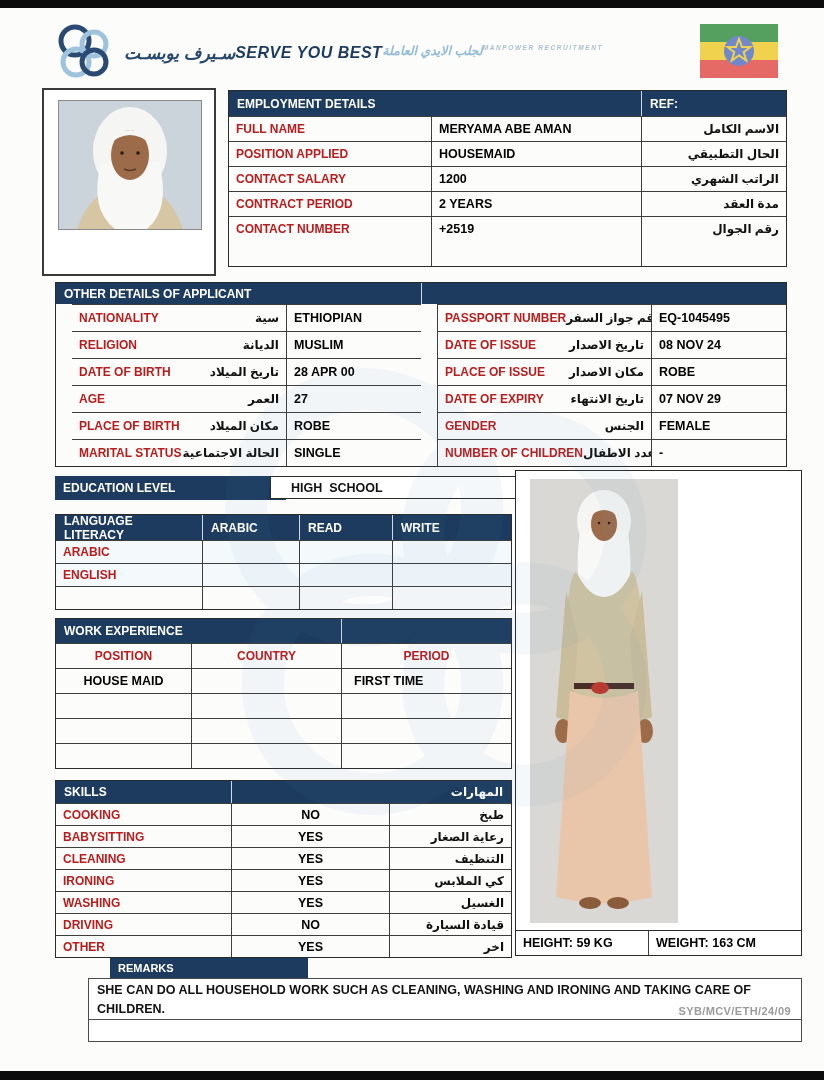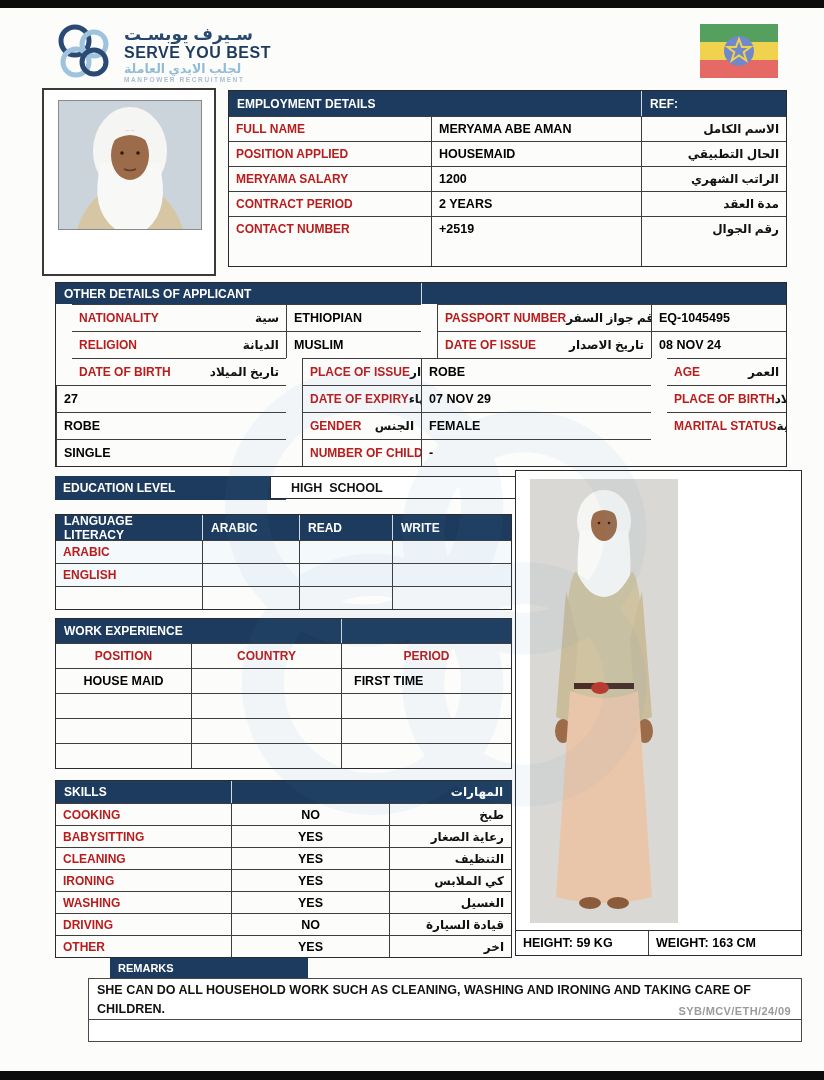--- a/index.html
+++ b/index.html
@@ -6,21 +6,21 @@
   body{
     width:824px;height:1080px;position:relative;overflow:hidden;
     background:#fcfcfb;
     font-family:"Liberation Sans","DejaVu Sans",sans-serif;
     color:#111;
   }
   .edge{position:absolute;left:0;width:824px;background:#0c0c0c;}
   .abs{position:absolute;}
   
   .logo{left:52px;top:20px;display:flex;align-items:center;gap:8px;}
-  .logo-text{display:flex;flex-direction:column;line-height:1.12;}
+  .logo-text{display:flex;flex-direction:row;line-height:1.12;font-style:italic;}
   .logo-ar{font-size:17px;font-weight:700;color:#27496d;}
   .logo-en{font-size:16px;font-weight:800;color:#1d3b5e;letter-spacing:.5px;}
   .logo-ar2{font-size:12.5px;font-weight:700;color:#93bcd8;}
   .logo-en2{font-size:6.5px;font-weight:700;color:#a9bfd0;letter-spacing:1.6px;}
   
   .navy{background:#1d3b5e;color:#fff;font-weight:700;}
   .hdr-cell{display:flex;align-items:center;padding:0 8px;font-size:12px;}
   .tbl{position:absolute;border:1.5px solid #2b2b2b;background:transparent;}
   .grid{display:grid;}
   .cell{display:flex;align-items:center;padding:0 7px;font-size:12px;
@@ -90,21 +90,21 @@
   <div class="navy hdr-cell" style="border-left:1px solid #cfd8e3;">REF:</div>
 
   <div class="cell lbl">FULL NAME</div>
   <div class="cell val vline">MERYAMA ABE AMAN</div>
   <div class="cell ar vline">الاسم الكامل</div>
 
   <div class="cell lbl">POSITION APPLIED</div>
   <div class="cell val vline">HOUSEMAID</div>
   <div class="cell ar vline">الحال التطبيقي</div>
 
-  <div class="cell lbl">MERYAMA SALARY</div>
+  <div class="cell lbl">CONTACT SALARY</div>
   <div class="cell val vline">1200</div>
   <div class="cell ar vline">الراتب الشهري</div>
 
   <div class="cell lbl">CONTRACT PERIOD</div>
   <div class="cell val vline">2 YEARS</div>
   <div class="cell ar vline">مدة العقد</div>
 
   <div class="cell lbl" style="align-items:flex-start;padding-top:5px;">CONTACT NUMBER</div>
   <div class="cell val vline" style="align-items:flex-start;padding-top:5px;">+2519</div>
   <div class="cell ar vline" style="align-items:flex-start;padding-top:5px;">رقم الجوال</div>
@@ -133,20 +133,21 @@
   <div class="cell spread vline">
       <span class="lbl">DATE OF ISSUE</span>
       <span class="ar">تاريخ الاصدار</span>
     </div>
   <div class="cell val vline">08 NOV 24</div>
 
   <div class="cell spread">
       <span class="lbl">DATE OF BIRTH</span>
       <span class="ar">تاريخ الميلاد</span>
     </div>
+  <div class="cell val vline">28 APR 00</div>
   <div class="cell spread vline">
       <span class="lbl">PLACE OF ISSUE</span>
       <span class="ar">مكان الاصدار</span>
     </div>
   <div class="cell val vline">ROBE</div>
 
   <div class="cell spread">
       <span class="lbl">AGE</span>
       <span class="ar">العمر</span>
     </div>

